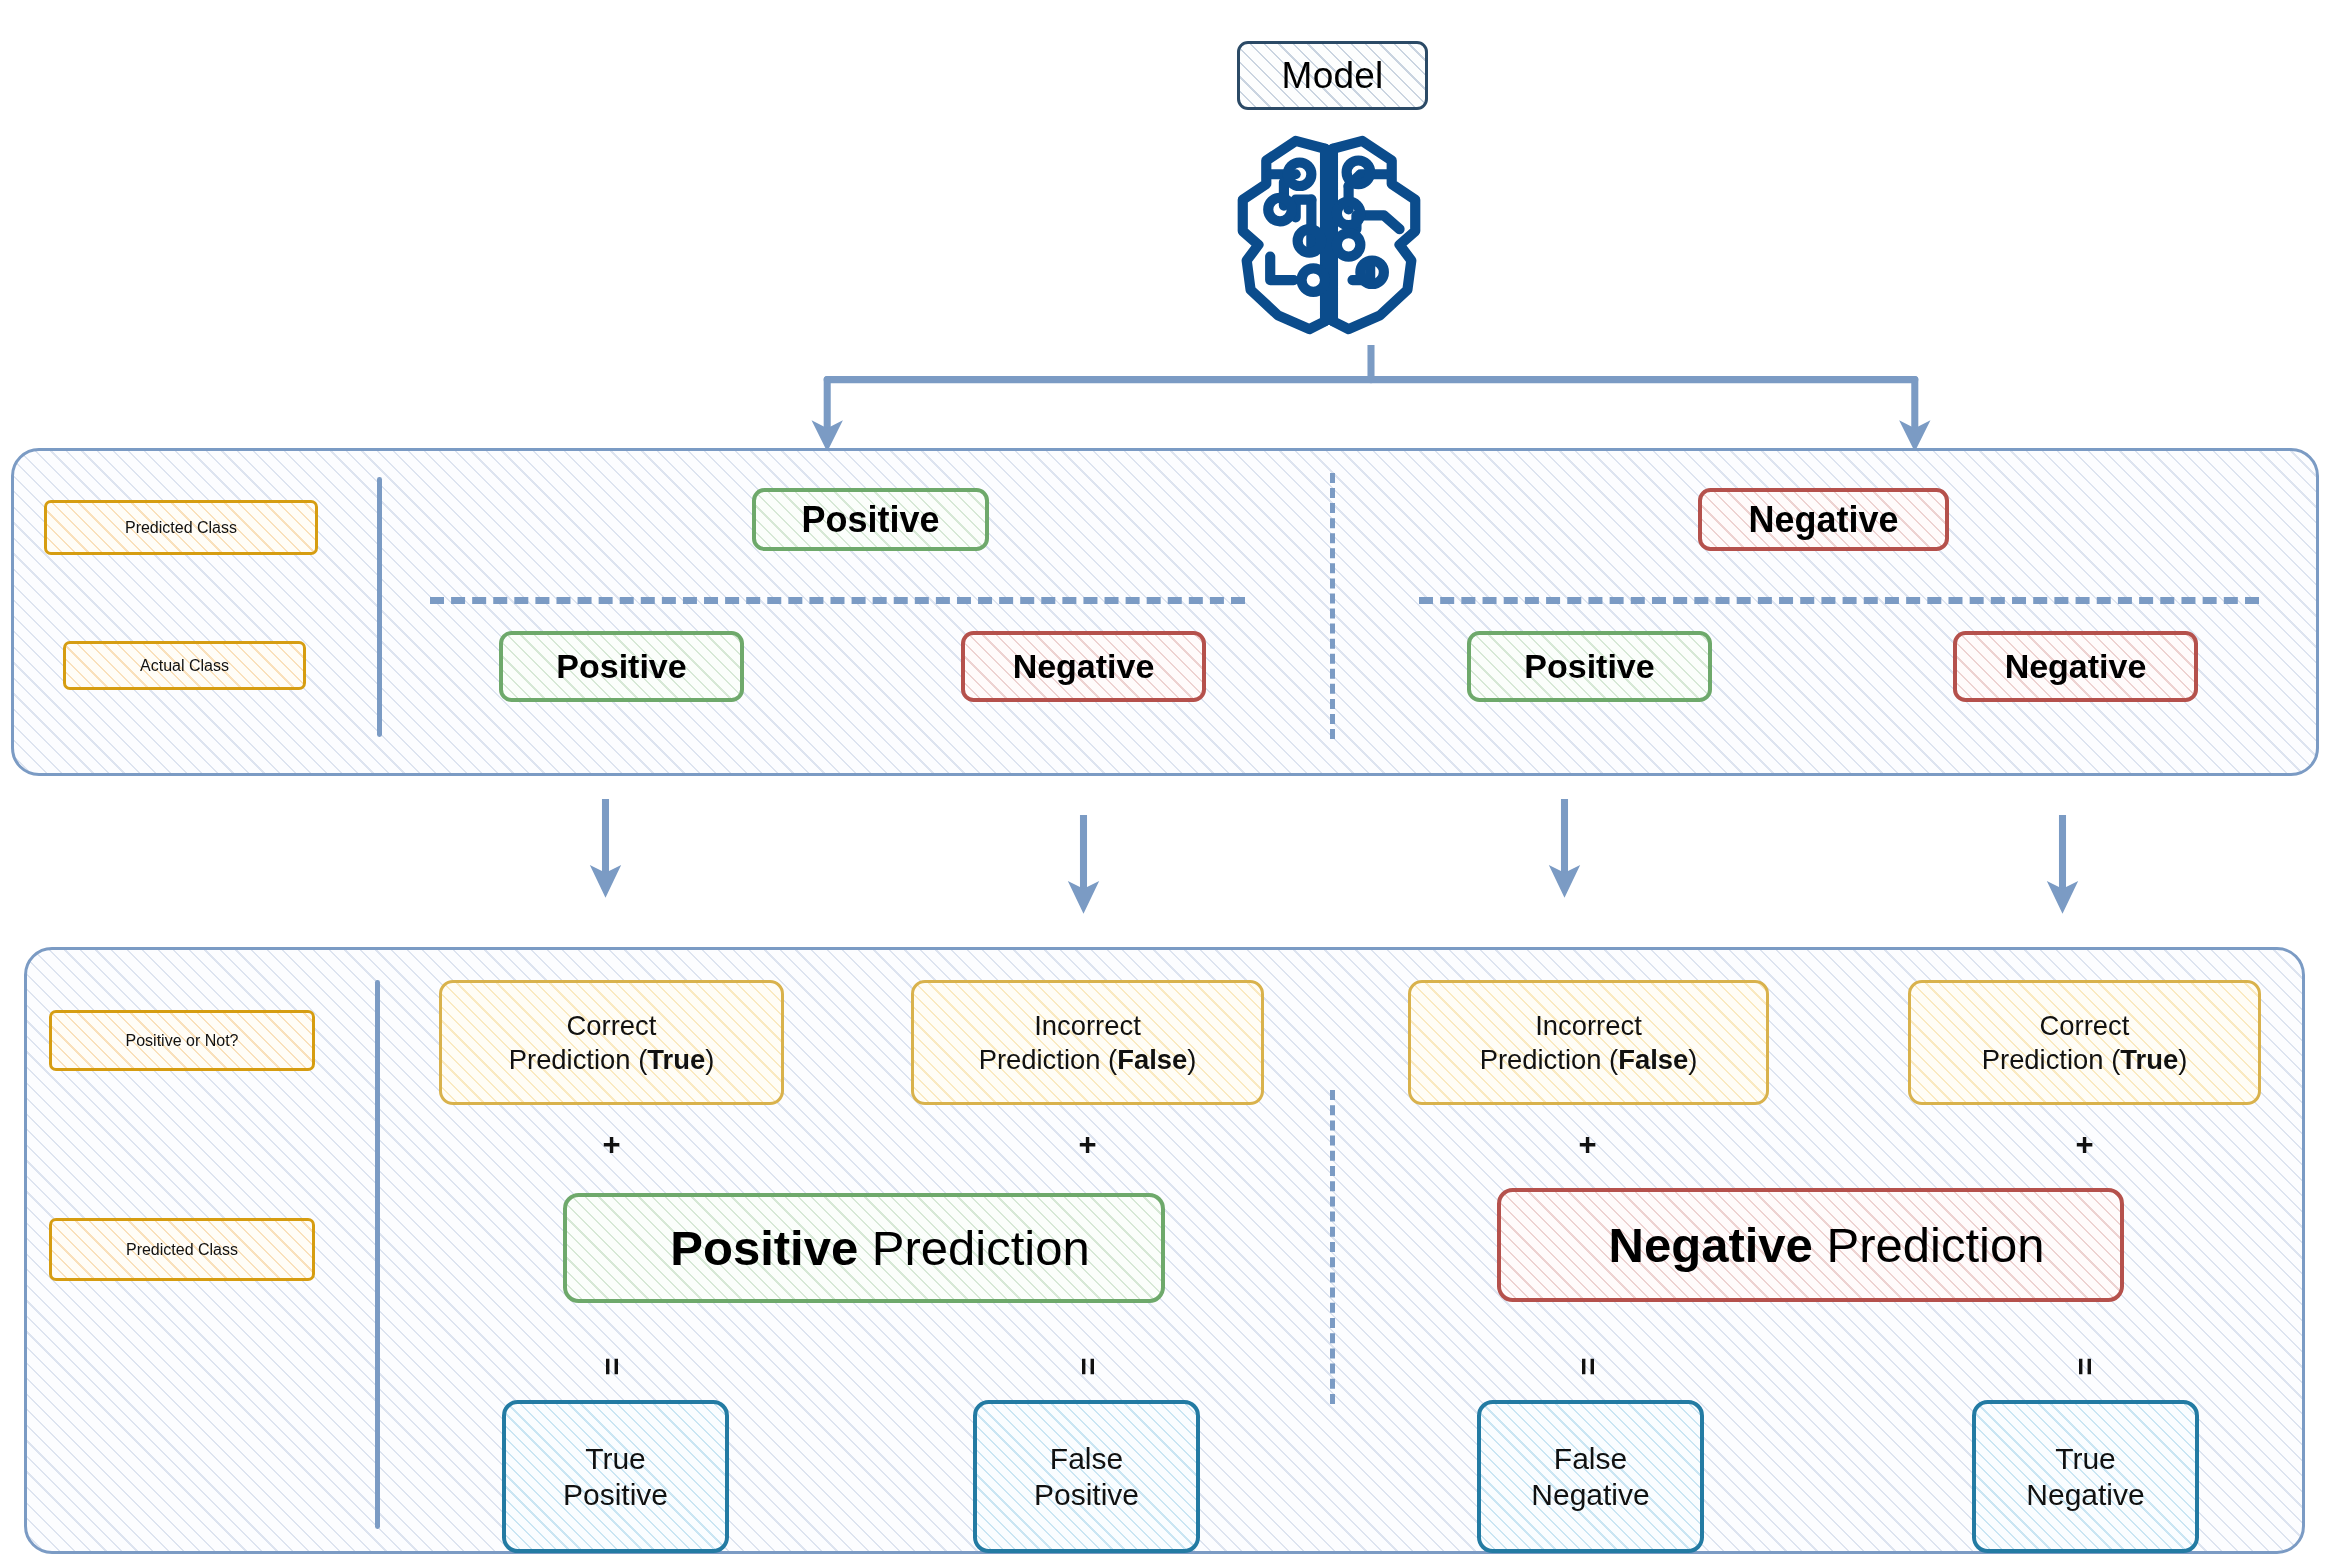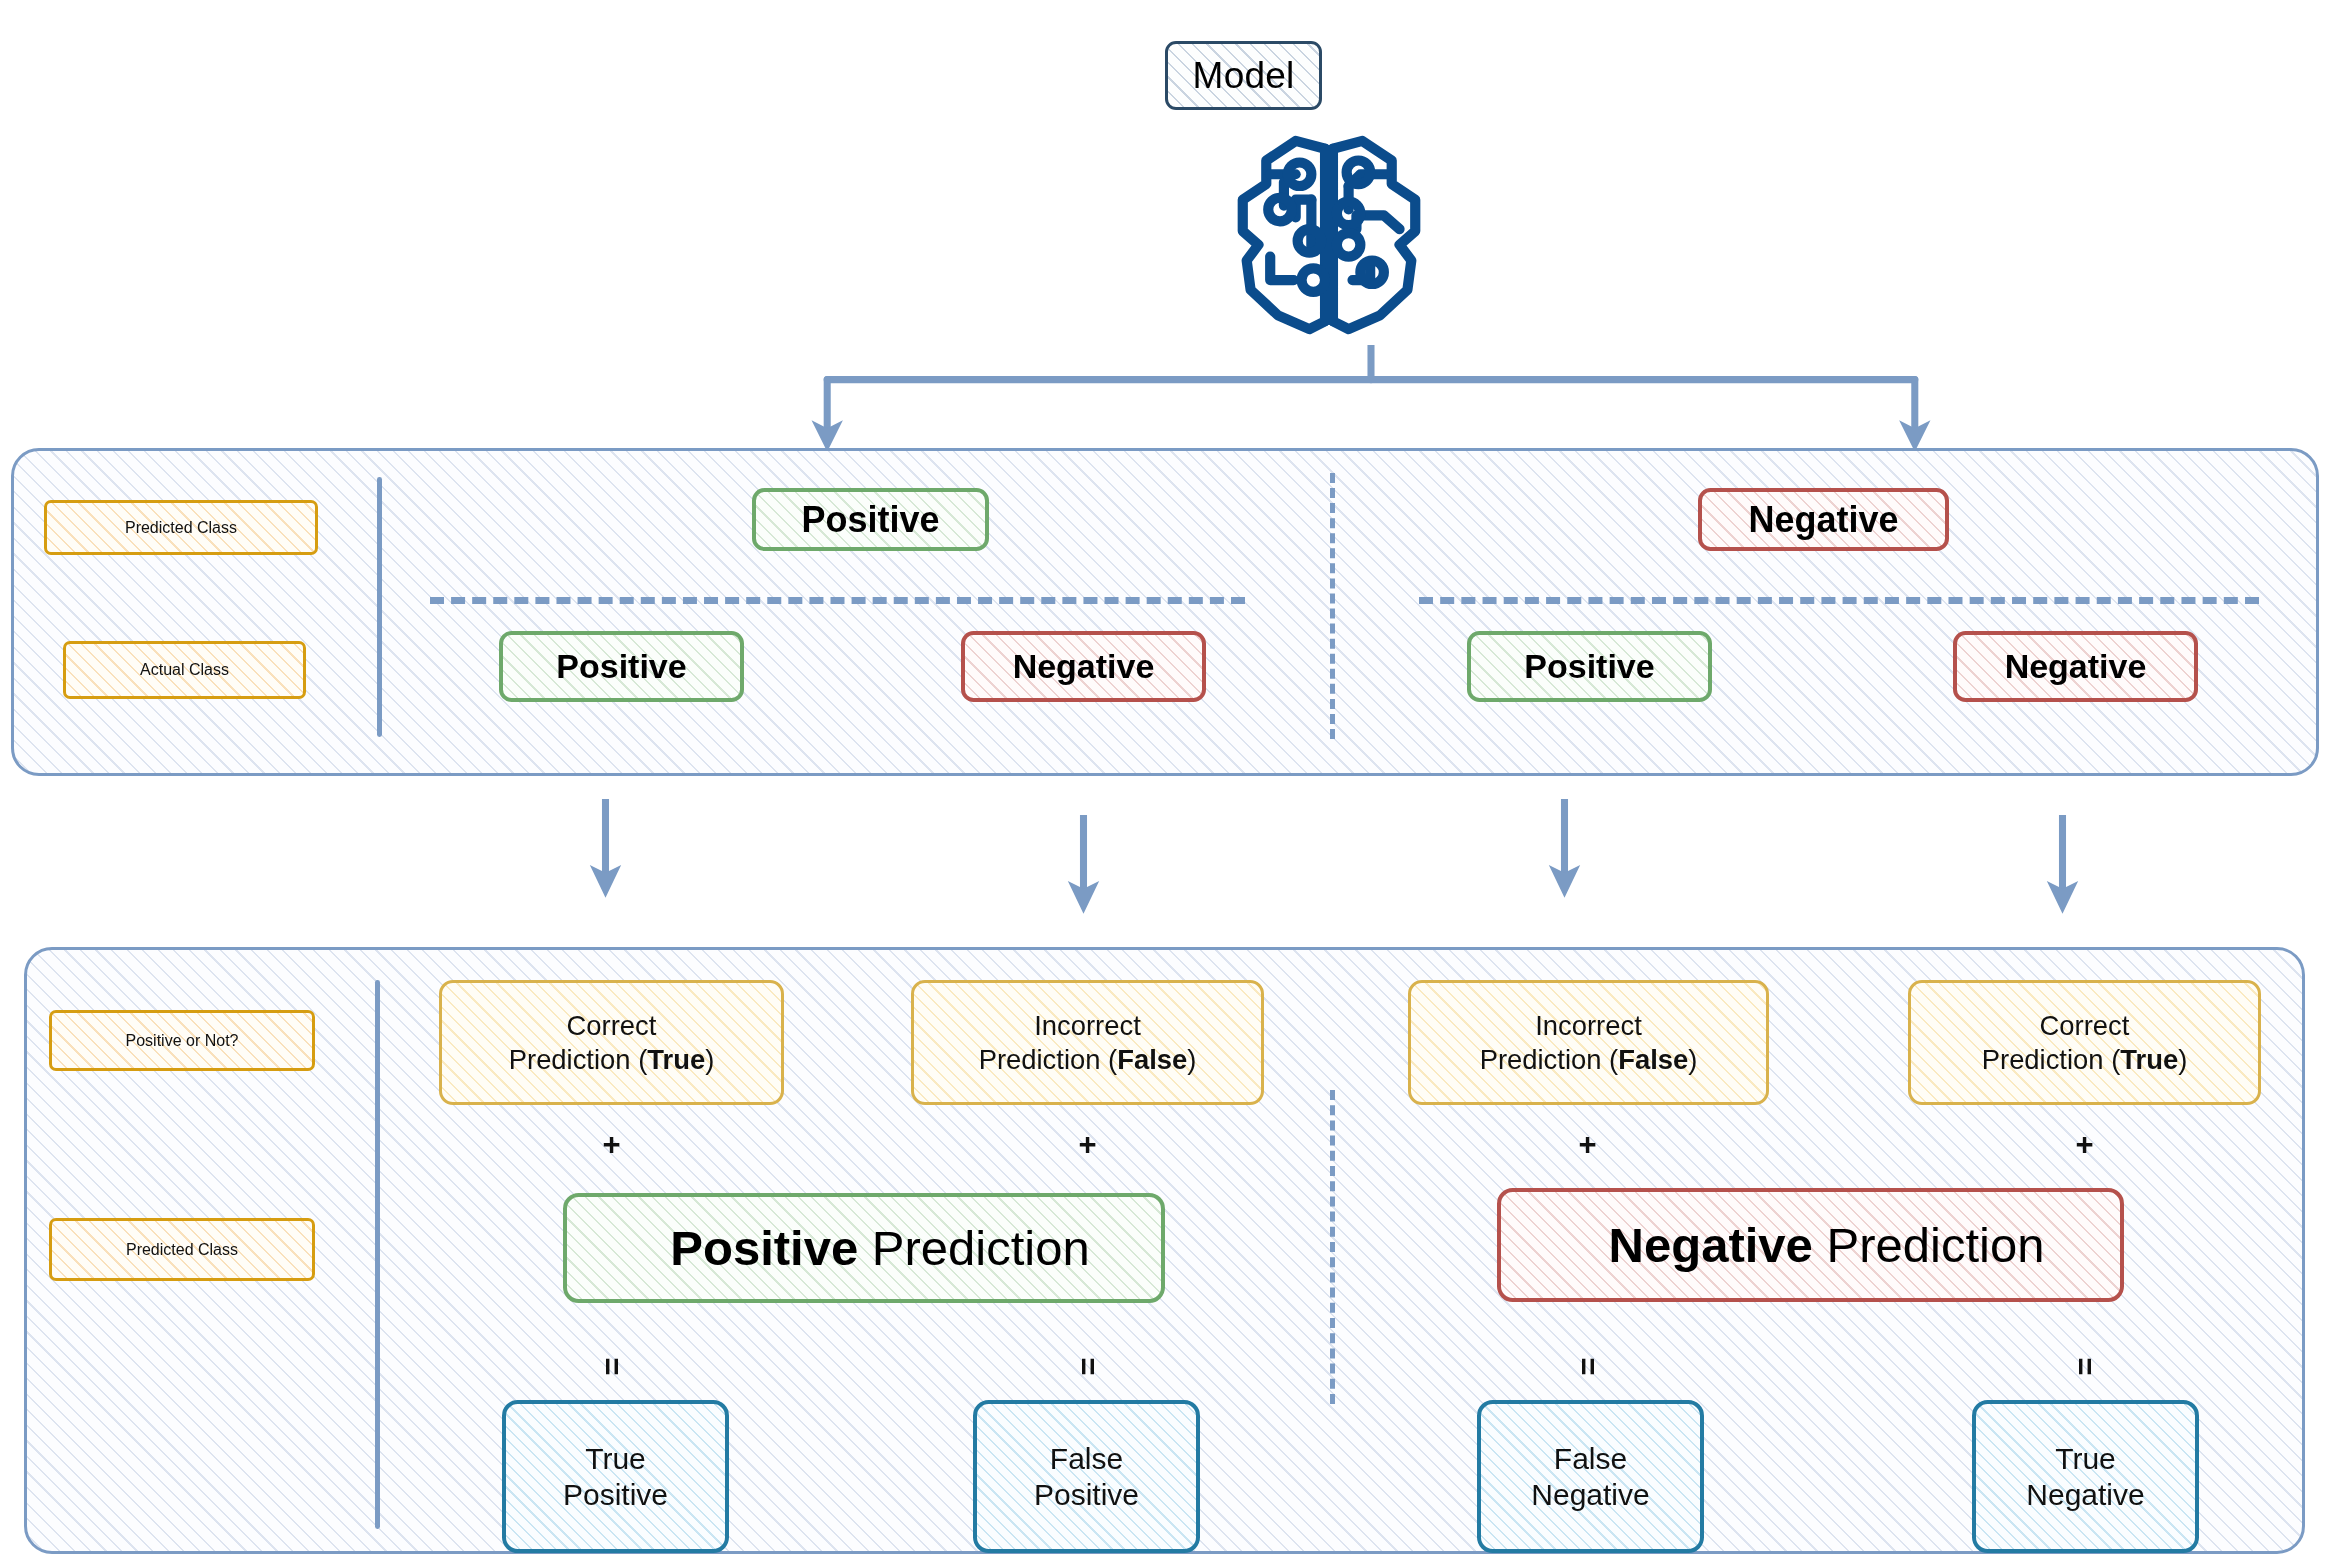--- a/index.html
+++ b/index.html
@@ -13,22 +13,22 @@
     font-family: "Liberation Sans", sans-serif;
     position: relative;
     overflow: hidden;
   }
 
   
   .abs { position: absolute; }
 
   
   #model-node {
-    left: 1165px; top: 41px;
-    width: 157px; height: 69px;
+    left: 1237px; top: 41px;
+    width: 191px; height: 69px;
     border: 3.9px solid #2b4a66;
     border-radius: 11px;
     display: flex; align-items: center; justify-content: center;
     background-color: #fdfefe;
     background-image: repeating-linear-gradient(45deg,
         rgba(160,178,200,0.55) 0px, rgba(160,178,200,0.55) 1.6px,
         rgba(255,255,255,0) 1.6px, rgba(255,255,255,0) 10.2px);
     box-sizing: border-box;
   }
   #model-node .lbl {
@@ -203,21 +203,21 @@
     <path d="M36 136 L16 96 L36 106 L56 96 Z" fill="#7b9bc4"></path>
     <path d="M1424 136 L1404 96 L1424 106 L1444 96 Z" fill="#7b9bc4"></path>
   </svg>
 </div>
 
 <div class="abs panel" id="panel-matrix"></div>
 
 <div class="abs chip-gold" style="left:44px; top:500px; width:274px; height:55px;">
   <span>Predicted Class</span>
 </div>
-<div class="abs chip-gold" style="left:63px; top:641px; width:243px; height:58px;">
+<div class="abs chip-gold" style="left:63px; top:641px; width:243px; height:49px;">
   <span>Actual Class</span>
 </div>
 
 <div class="abs v-solid" style="left:377px; top:477px; height:260px;"></div>
 
 <div class="abs v-dashed" style="left:1330px; top:473px; height:266px;"></div>
 
 <div class="abs classbox cb-pos" style="left:752px; top:488px; width:237px; height:63px; font-size:36px;">
   <span>Positive</span>
 </div>

